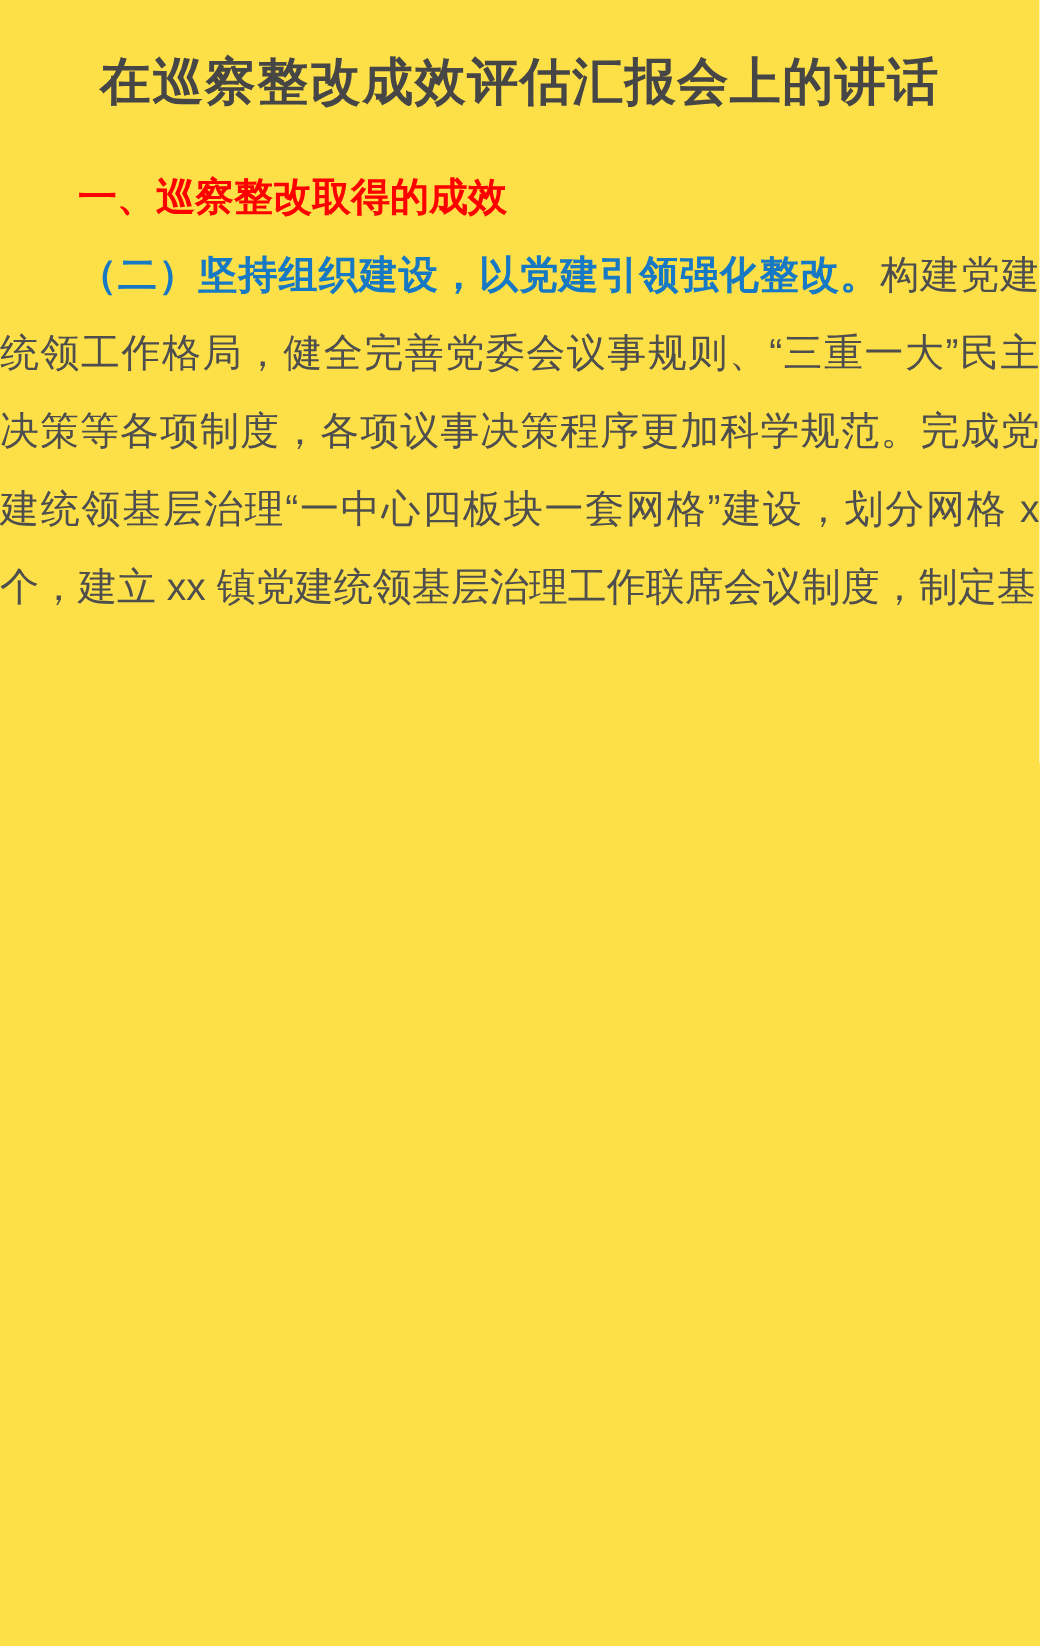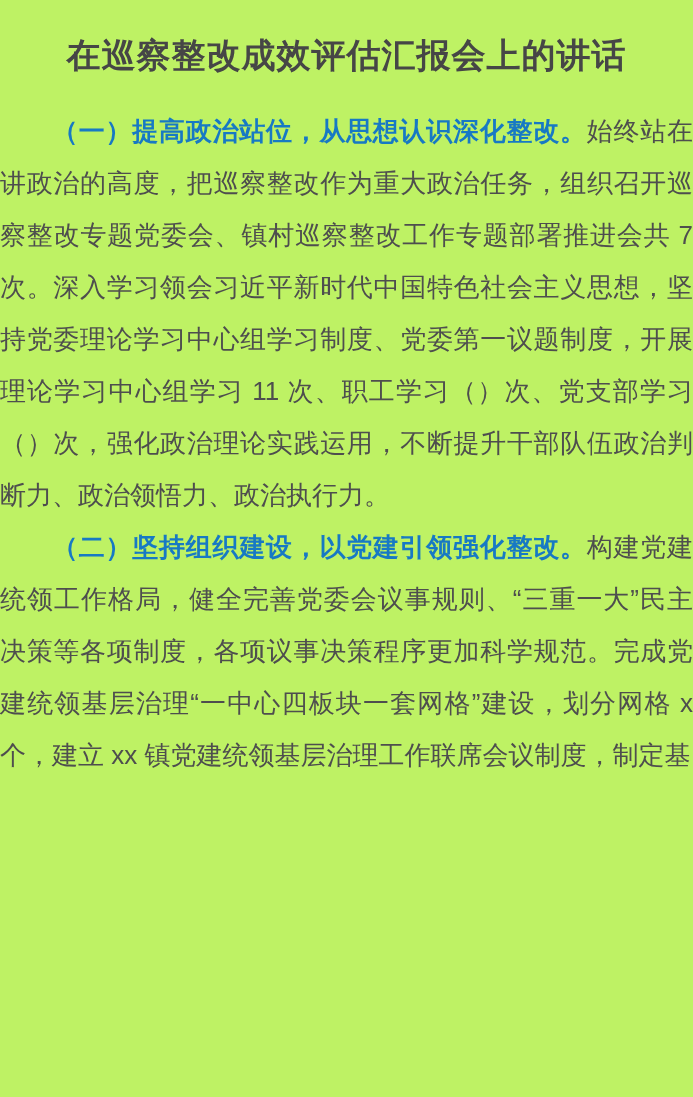--- a/index.html
+++ b/index.html
@@ -5,21 +5,21 @@
   html, body {
     margin: 0;
     padding: 0;
     background: #ffffff;
   }
   .page {
     position: relative;
     width: 693px;
     height: 1097px;
     overflow: hidden;
-    background: #bef264;
+    background: #fde047;
     font-family: "Liberation Sans", "DejaVu Sans", sans-serif;
     box-sizing: border-box;
   }
   .title {
     margin: 30px 0 25px 0;
     font-size: 34px;
     line-height: 50px;
     font-weight: bold;
     text-align: center;
     color: #464646;
@@ -46,16 +46,16 @@
     color: #1779c4;
     font-weight: bold;
   }
 </style>
 </head>
 <body>
 
 <div class="page">
   <h1 class="title">在巡察整改成效评估汇报会上的讲话</h1>
   <div id="doc-body">
-      <p class="para"><span class="run-blue-bold">（一）提高政治站位，从思想认识深化整改。</span><span class="run-normal">始终站在讲政治的高度，把巡察整改作为重大政治任务，组织召开巡察整改专题党委会、镇村巡察整改工作专题部署推进会共 7 次。深入学习领会习近平新时代中国特色社会主义思想，坚持党委理论学习中心组学习制度、党委第一议题制度，开展理论学习中心组学习 11 次、职工学习（）次、党支部学习（）次，强化政治理论实践运用，不断提升干部队伍政治判断力、政治领悟力、政治执行力。</span></p>
+      <p class="para"><span class="run-red-bold">一、巡察整改取得的成效</span></p>
       <p class="para"><span class="run-blue-bold">（二）坚持组织建设，以党建引领强化整改。</span><span class="run-normal">构建党建统领工作格局，健全完善党委会议事规则、“三重一大”民主决策等各项制度，各项议事决策程序更加科学规范。完成党建统领基层治理“一中心四板块一套网格”建设，划分网格 x 个，建立 xx 镇党建统领基层治理工作联席会议制度，制定基</span></p>
     </div>
 </div>
 
 </body></html>

